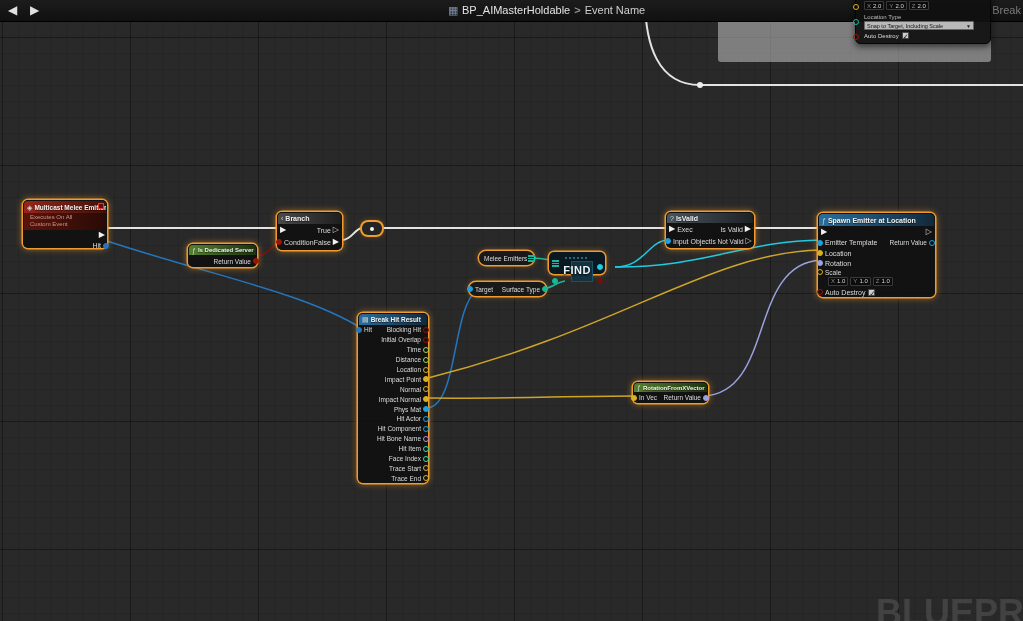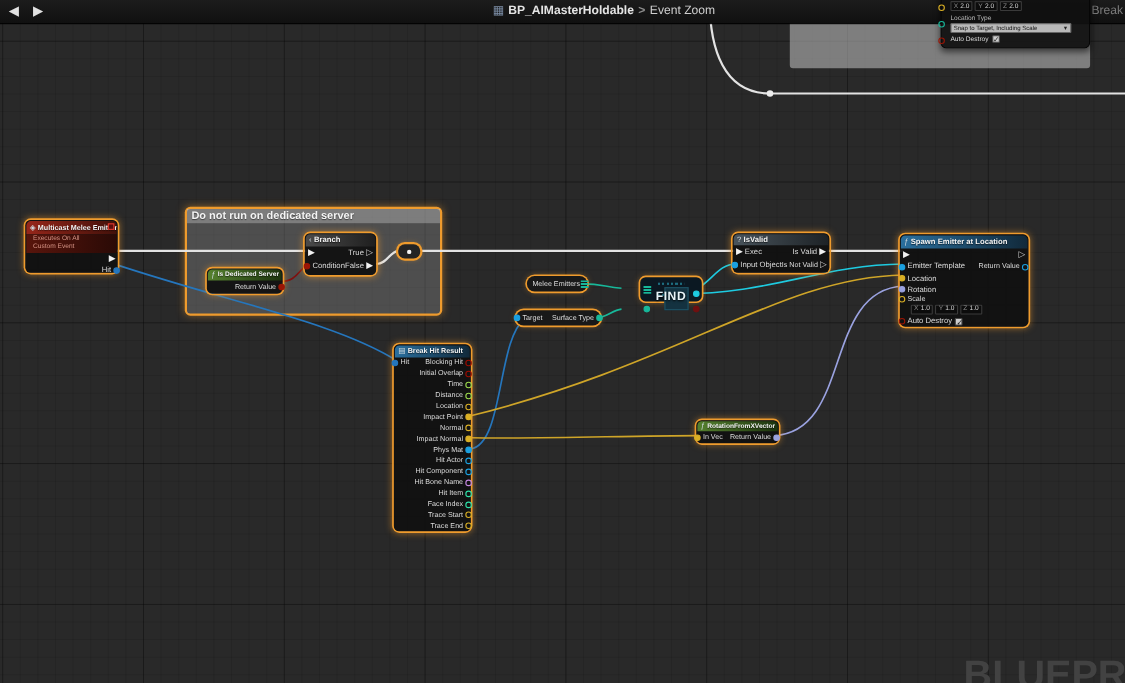--- a/index.html
+++ b/index.html
@@ -11,21 +11,21 @@
       linear-gradient(90deg, rgba(0,0,0,.30) 1px, transparent 1px),
       linear-gradient(rgba(0,0,0,.10) 1px, transparent 1px),
       linear-gradient(90deg, rgba(0,0,0,.10) 1px, transparent 1px);
     background-size:128px 128px,128px 128px,16px 16px,16px 16px;
     background-position:2px 37px;}
   
   .toolbar{position:absolute;left:0;top:0;width:1023px;height:22px;z-index:8;
     background:linear-gradient(#1c1c1c,#101010);border-bottom:1px solid #000;}
   .navbtn{position:absolute;top:3px;font-size:12px;color:#e2e2e2;cursor:pointer;}
   .crumb{position:absolute;top:4px;font-size:11px;color:#cfcfcf;white-space:nowrap;}
-  .crumb b{color:#e4e4e4;font-weight:bold;}
+  .crumb b{color:#e4e4e4;font-weight:normal;}
   .crumb .sep{color:#8f8f8f;font-weight:bold;margin:0 4px;}
   .bpicon{position:absolute;top:5px;font-size:11px;color:#7d8fa8;line-height:11px;}
   .zoomlbl{position:absolute;top:4px;right:2px;font-size:11px;color:#7b7b7b;z-index:9;}
   
   .cmt{position:absolute;z-index:2;border-radius:3px;}
   .cmt.sel{box-shadow:0 0 0 2px #ef9b2d,0 0 8px 1px rgba(239,155,45,.55);}
   .cmt-title{height:13px;background:rgba(195,195,195,.55);font-size:10px;font-weight:bold;
     color:#f4f4f4;line-height:13px;padding-left:4px;white-space:nowrap;overflow:hidden;
     text-shadow:0 1px 1px rgba(0,0,0,.5);}
   .cmt-body{position:absolute;left:0;right:0;top:13px;bottom:0;background:rgba(165,165,165,.30);}
@@ -92,24 +92,20 @@
 </style>
 </head>
 <body>
 
 <div id="canvas">
 
   <div class="wm">BLUEPRINT</div>
 
   <div class="cmt cmt-plain" style="left:718px;top:-8px;width:273px;height:70px;"></div>
 
-  <div class="cmt sel" style="left:170px;top:190px;width:230px;height:95px;">
-    <div class="cmt-title">Do not run on dedicated server</div>
-    <div class="cmt-body"></div>
-  </div>
 
   <svg class="wires" width="1023" height="621">
     <path d="M645,-2 C645,45 658,85 700,85 L1026,85" fill="none" stroke-width="2" stroke="#e3e3e3"></path>
     <circle cx="700" cy="85" r="3" fill="#ededed"></circle>
     <path d="M107,228 L279,228" fill="none" stroke-width="2" stroke="#e3e3e3"></path>
     <path d="M342,240 C352,240 354,229 362,228 M380,228 L668,228" fill="none" stroke-width="2" stroke="#e3e3e3"></path>
     <path d="M752,228 L821,228" fill="none" stroke-width="2" stroke="#e3e3e3"></path>
     <path d="M254,256 C272,256 271,243 282,240" fill="none" stroke-width="1.5" stroke="#7e1010"></path>
     <path d="M107,241 C210,275 305,293 361,328" fill="none" stroke-width="1.5" stroke="#2576bd"></path>
     <path d="M428,408 C458,404 452,308 477,290" fill="none" stroke-width="1.5" stroke="#2576bd"></path>
@@ -119,21 +115,21 @@
     <path d="M615,267 C700,268 745,241 821,240" fill="none" stroke-width="1.5" stroke="#1ecbe1"></path>
     <path d="M428,378 C620,330 710,252 821,250" fill="none" stroke-width="1.5" stroke="#cfa528"></path>
     <path d="M428,398 C500,399 570,396 636,396" fill="none" stroke-width="1.5" stroke="#cfa528"></path>
     <path d="M704,396 C775,392 748,264 821,260" fill="none" stroke-width="1.5" stroke="#9aa2e0"></path>
   </svg>
 
   <div class="toolbar">
     <span class="navbtn" style="left:8px;">◀</span>
     <span class="navbtn" style="left:30px;">▶</span>
     <span class="bpicon" style="left:448px;">▦</span>
-    <span class="crumb" style="left:462px;"><b>BP_AIMasterHoldable</b><span class="sep">&gt;</span><span>Event Zoom</span></span>
+    <span class="crumb" style="left:462px;"><b>BP_AIMasterHoldable</b><span class="sep">&gt;</span><span>Event Name</span></span>
   </div>
   <div class="zoomlbl">Break</div>
 
   <div class="node" style="left:855px;top:-14px;width:136px;height:58px;border-radius:0 0 5px 5px;">
     <span class="pin pin-hollow" style="position: absolute; left: -3px; top: 17px; --pin: #d9af25;"></span>
     <div class="row" style="position:absolute;left:8px;top:14px;">
       <span class="vecbox">
           <span class="ax">X</span>
           <span class="val">2.0</span>
         </span>
@@ -295,21 +291,21 @@
   </div>
 
   <div class="pill" style="left:469px;top:282px;width:77px;">
     <span class="pin pin-filled" style="margin-left: -7px; --pin: #1ba0e0;"></span>
     <span class="plabel" style="margin-left:2px;">Target</span>
     <span class="grow"></span>
     <span class="plabel">Surface Type</span>
     <span class="pin pin-filled" style="margin: 0px -7px 0px 2px; --pin: #17b89a;"></span>
   </div>
 
-  <div class="findnode" style="left:582px;top:252px;width:56px;height:22px;">
+  <div class="findnode" style="left:549px;top:252px;width:56px;height:22px;">
     <div class="fdots" style="top:5px;"></div>
     <div class="fdots" style="bottom:5px;"></div>
     <div class="findblock" style="left:22px;top:9px;width:22px;height:21px;"></div>
     <div class="findword">FIND</div>
     <span class="mapicon" style="position:absolute;left:3px;top:8px;"></span>
     <span class="pin pin-filled" style="position: absolute; left: 3px; top: 26px; --pin: #17b89a;"></span>
     <span class="pin pin-filled" style="position: absolute; right: 2px; top: 12px; --pin: #1ecbe1;"></span>
     <span class="pin pin-filled" style="position: absolute; right: 2px; top: 26px; --pin: #701010;"></span>
   </div>
 

